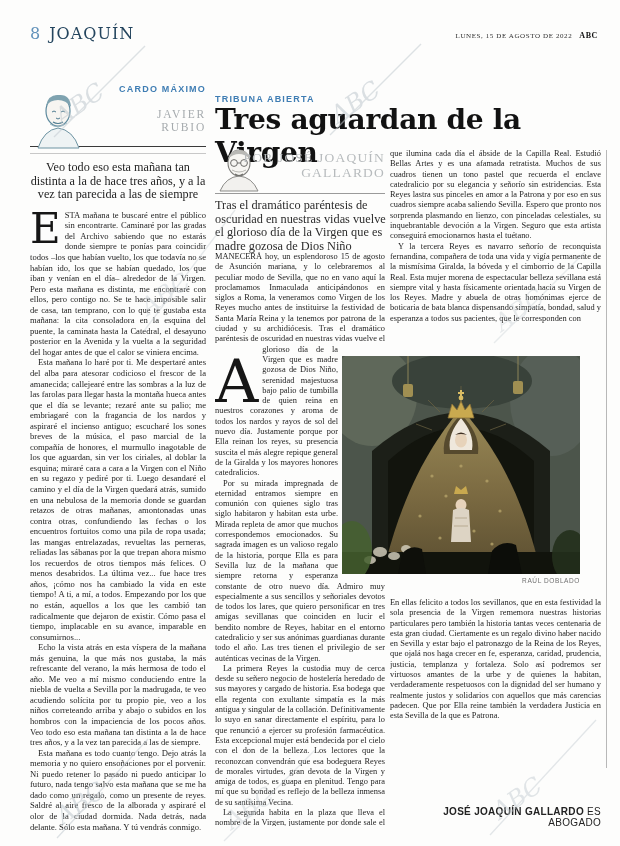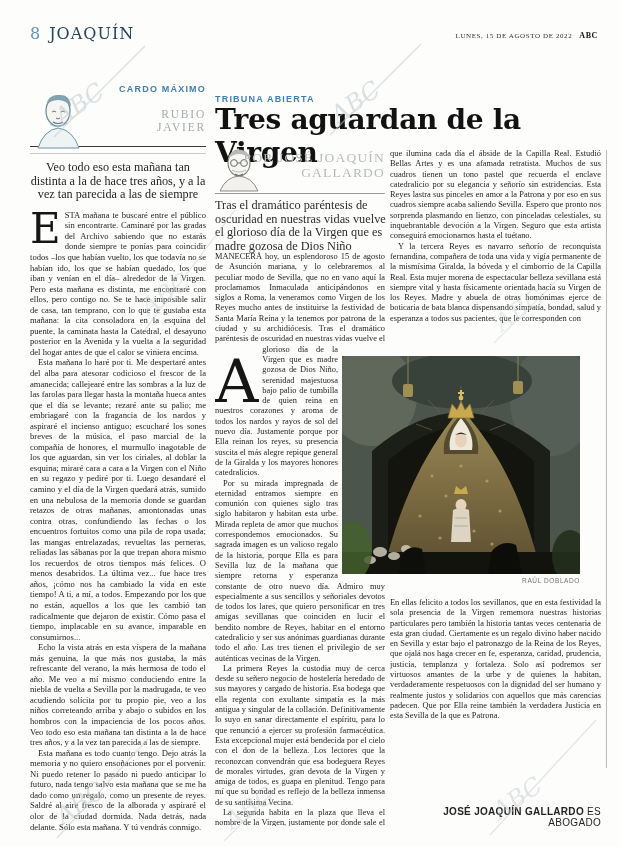--- a/index.html
+++ b/index.html
@@ -126,22 +126,22 @@
         <path d="M6,60 Q12,42 26,40 Q41,42 47,60 Z" fill="#eef3f4" stroke="#6d93a2" stroke-width="1"></path>
         <ellipse cx="26" cy="23" rx="12" ry="15" fill="#f7f5f1" stroke="#5d8a9e" stroke-width="1.2"></ellipse>
         <path d="M14,18 Q16,6 27,7 Q38,6 39,19 Q34,12 26,12 Q18,12 14,18 Z" fill="#7fa3b0"></path>
         <path d="M20,24 q2,-2 4,0 M29,24 q2,-2 4,0" stroke="#4f7c90" stroke-width="1" fill="none"></path>
         <path d="M24,30 q2,2 4,0" stroke="#4f7c90" stroke-width="1" fill="none"></path>
         <path d="M21,34 q5,3 10,0" stroke="#4f7c90" stroke-width="1.2" fill="none"></path>
         <path d="M18,36 q8,6 17,-1" stroke="#88a9b5" stroke-width=".8" fill="none"></path>
       </svg>
     </div>
     <div class="op-byline">
+      <div>JAVIER</div>
       <div>RUBIO</div>
-      <div>JAVIER</div>
     </div>
     <hr class="op-rule1">
     <hr class="op-rule2">
     <div class="op-intro">Veo todo eso esta mañana tan distinta a la de hace tres años, y a la vez tan parecida a las de siempre</div>
     <div class="op-body">
       <p><span class="dropcap-e">E</span><span>STA mañana te buscaré entre el público sin encontrarte. Caminaré por las gradas del Archivo sabiendo que no estarás donde siempre te ponías para coincidir todos –los que habían vuelto, los que todavía no se habían ido, los que se habían quedado, los que iban y venían en el día– alrededor de la Virgen. Pero esta mañana es distinta, me encontraré con ellos, pero contigo no. Se te hace imposible salir de casa, tan temprano, con lo que te gustaba esta mañana: la cita consoladora en la esquina del puente, la caminata hasta la Catedral, el desayuno posterior en la Avenida y la vuelta a la seguridad del hogar antes de que el calor se viniera encima.</span></p>
       <p>Esta mañana lo haré por ti. Me despertaré antes del alba para atesorar codicioso el frescor de la amanecida; callejearé entre las sombras a la luz de las farolas para llegar hasta la montaña hueca antes que el día se levante; rezaré ante su palio; me embriagaré con la fragancia de los nardos y aspiraré el incienso antiguo; escucharé los sones breves de la música, el paso marcial de la compañía de honores, el murmullo inagotable de los que aguardan, sin ver los ciriales, al doblar la esquina; miraré cara a cara a la Virgen con el Niño en su regazo y pediré por ti. Luego desandaré el camino y el día de la Virgen quedará atrás, sumido en una nebulosa de la memoria donde se guardan retazos de otras mañanas, amontonadas unas contra otras, confundiendo las fechas o los encuentros fortuitos como una pila de ropa usada; las mangas entrelazadas, revueltas las perneras, reliadas las sábanas por la que trepan ahora mismo los recuerdos de otros tiempos más felices. O menos desabridos. La última vez... fue hace tres años, ¡cómo nos ha cambiado la vida en este tiempo! A ti, a mí, a todos. Empezando por los que no están, aquellos a los que les cambió tan radicalmente que dejaron de existir. Cómo pasa el tiempo, implacable en su avance, imparable en consumirnos...</p>
       <p>Echo la vista atrás en esta víspera de la mañana más genuina, la que más nos gustaba, la más refrescante del verano, la más hermosa de todo el año. Me veo a mí mismo conduciendo entre la niebla de vuelta a Sevilla por la madrugada, te veo acudiendo solícita por tu propio pie, veo a los niños correteando arriba y abajo o subidos en los hombros con la impaciencia de los pocos años. Veo todo eso esta mañana tan distinta a la de hace tres años, y a la vez tan parecida a las de siempre.</p>
       <p>Esta mañana es todo cuanto tengo. Dejo atrás la memoria y no quiero ensoñaciones por el porvenir. Ni puedo retener lo pasado ni puedo anticipar lo futuro, nada tengo salvo esta mañana que se me ha dado como un regalo, como un presente de reyes. Saldré al aire fresco de la alborada y aspiraré el olor de la ciudad dormida. Nada detrás, nada delante. Sólo esta mañana. Y tú vendrás conmigo.</p>
     </div>

